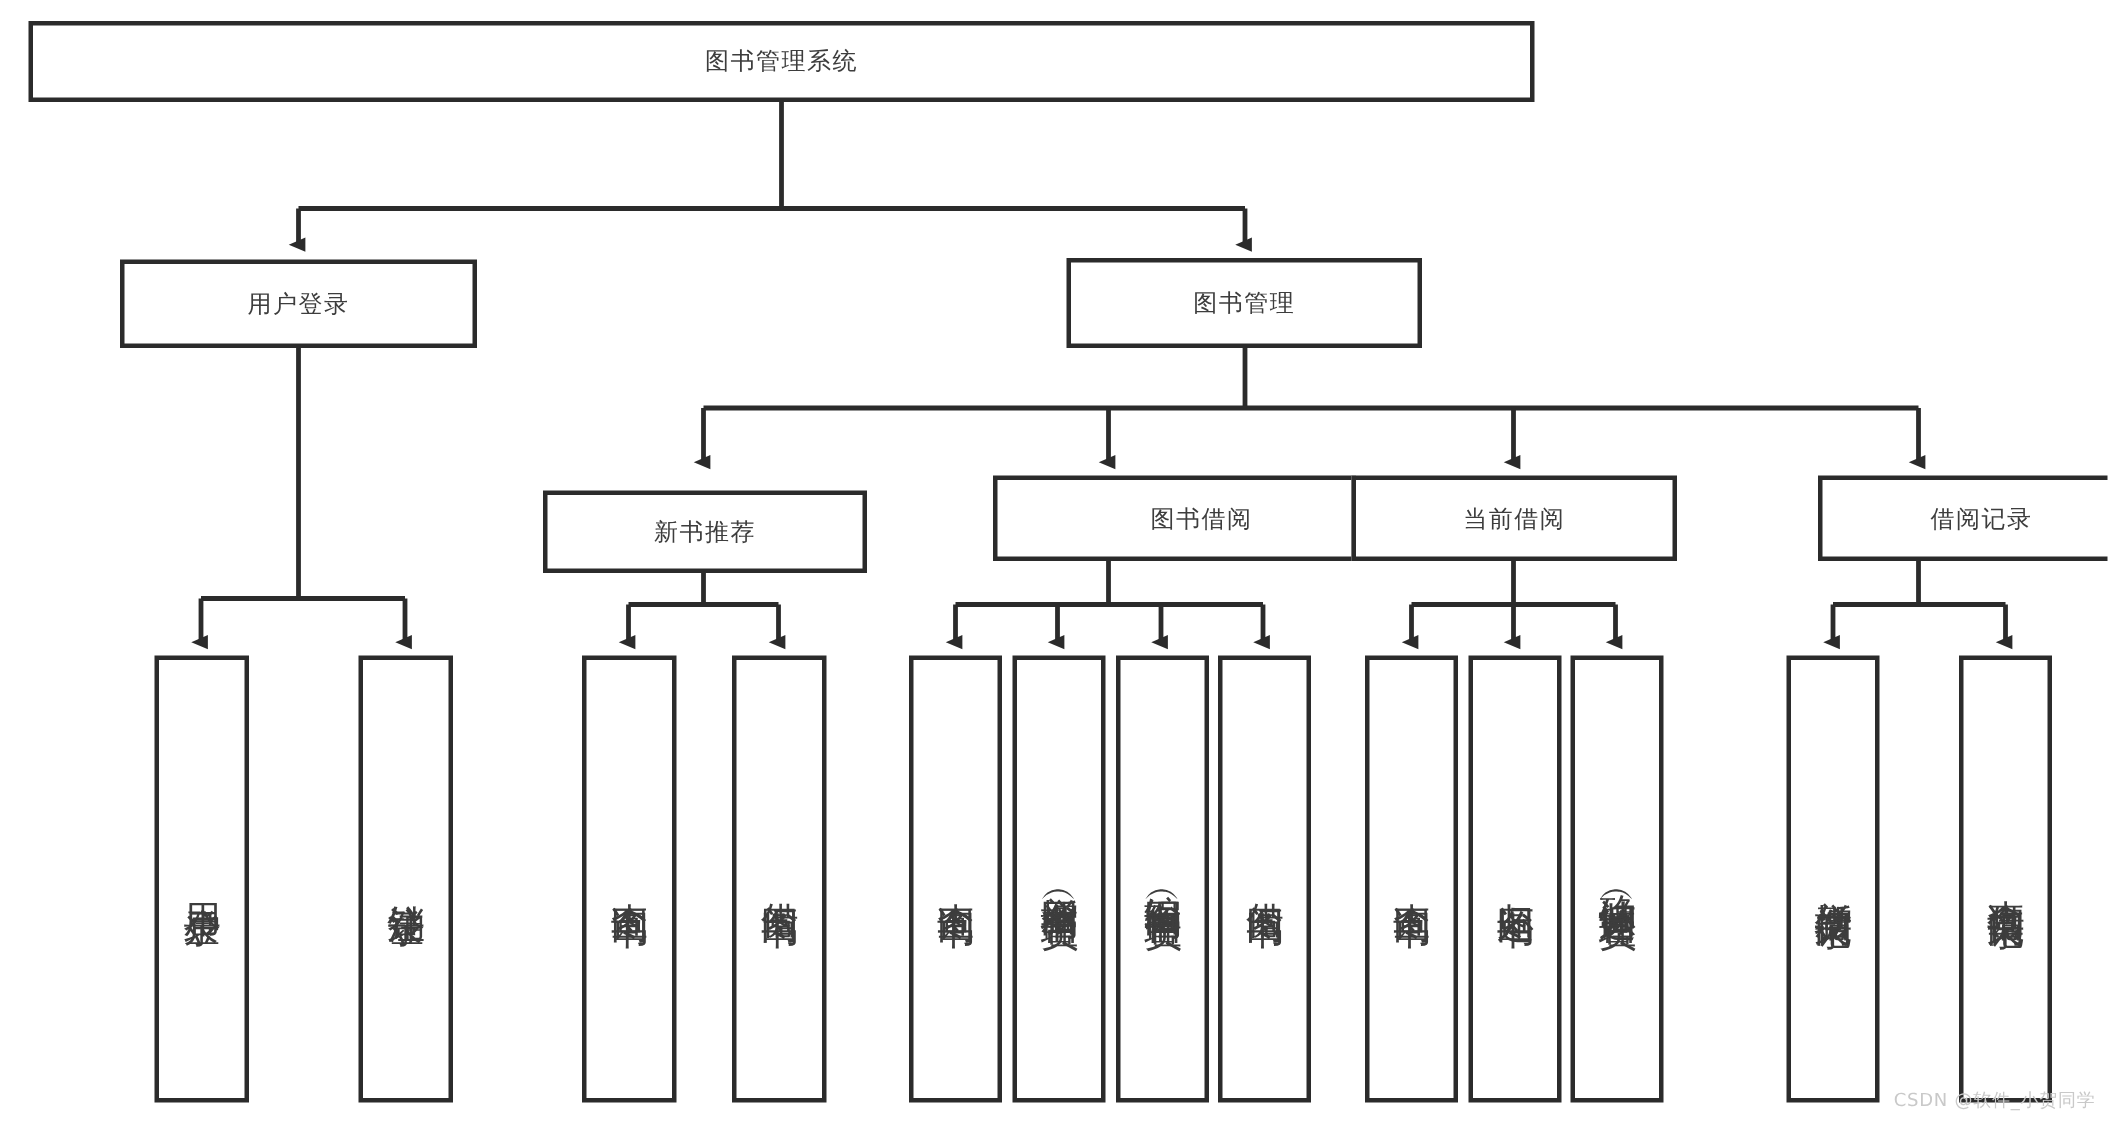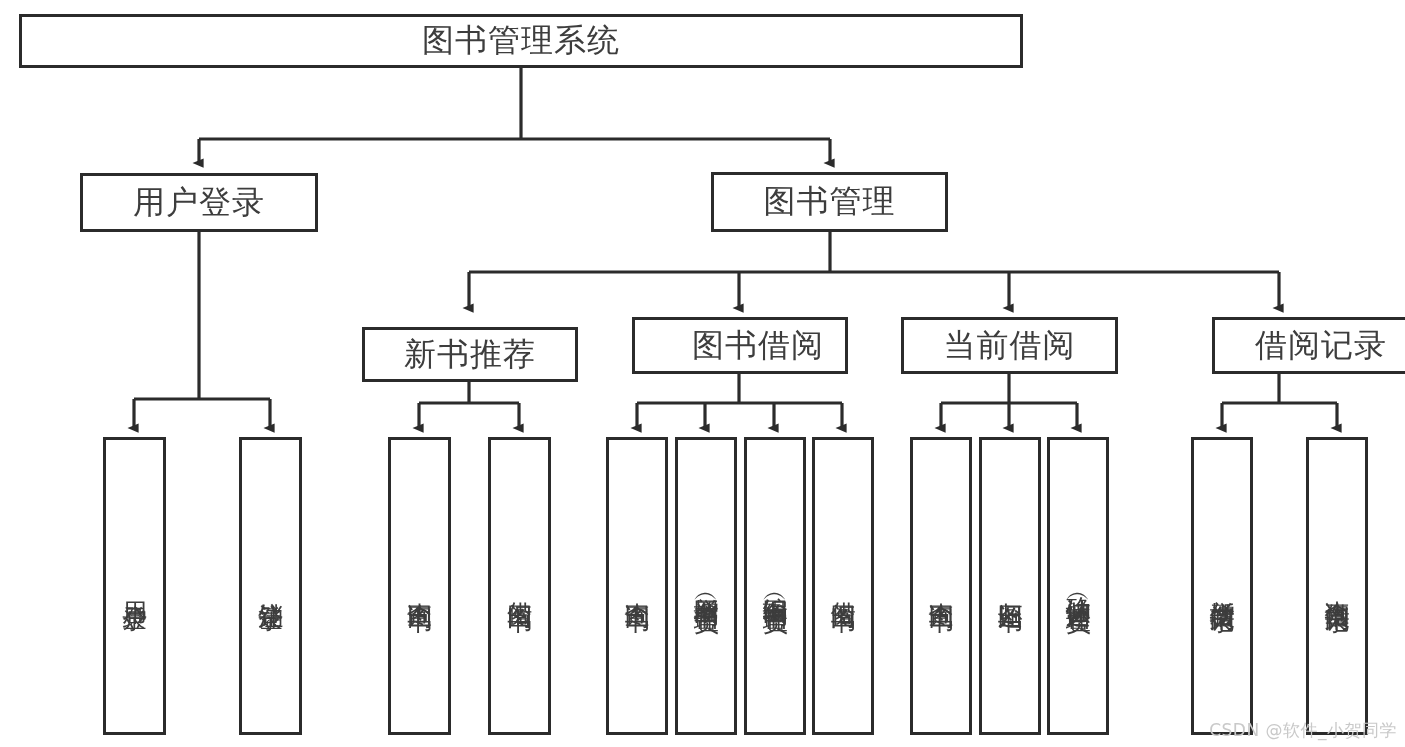--- a/index.html
+++ b/index.html
@@ -16,21 +16,21 @@
     position:absolute;
     box-sizing:border-box;
     background:#ffffff;
     border:3px solid #2b2b2b;
     display:flex;
     align-items:center;
     justify-content:center;
     color:#3b3b3b;
   }
   .node .lbl{
-    font-size:32px;
+    font-size:16px;
     line-height:1.1;
     letter-spacing:1px;
     white-space:nowrap;
     color:#3d3d3d;
   }
   .leaf{
     border-width:3px;
     align-items:center;
     justify-content:center;
   }
@@ -43,21 +43,21 @@
     white-space:normal;
     max-height:280px;
     color:#3d3d3d;
   }
   .leaf.tall .lbl{max-height:292px;}
 
   #watermark{
     position:absolute;
     right:8px;
     bottom:5px;
-    font-size:17px;
+    font-size:12px;
     color:#c9c9c9;
     white-space:nowrap;
     pointer-events:none;
     letter-spacing:.5px;
   }
 </style>
 </head>
 <body>
 
 <div id="stage">
@@ -120,21 +120,21 @@
   <div class="node" style="left:80px;top:173px;width:238px;height:59px;">
     <span class="lbl">用户登录</span>
   </div>
   <div class="node" style="left:711px;top:172px;width:237px;height:60px;align-items:center;">
     <span class="lbl">图书管理</span>
   </div>
 
   <div class="node" style="left:362px;top:327px;width:216px;height:55px;">
     <span class="lbl">新书推荐</span>
   </div>
-  <div class="node" style="left:632px;top:317px;width:216px;height:57px;padding-left:36px;">
+  <div class="node" style="left:662px;top:317px;width:242px;height:57px;padding-left:36px;">
     <span class="lbl">图书借阅</span>
   </div>
   <div class="node" style="left:901px;top:317px;width:217px;height:57px;">
     <span class="lbl">当前借阅</span>
   </div>
   <div class="node" style="left:1212px;top:317px;width:218px;height:57px;">
     <span class="lbl">借阅记录</span>
   </div>
 
   <div class="node leaf" style="left:103px;top:437px;width:63px;height:298px;">

